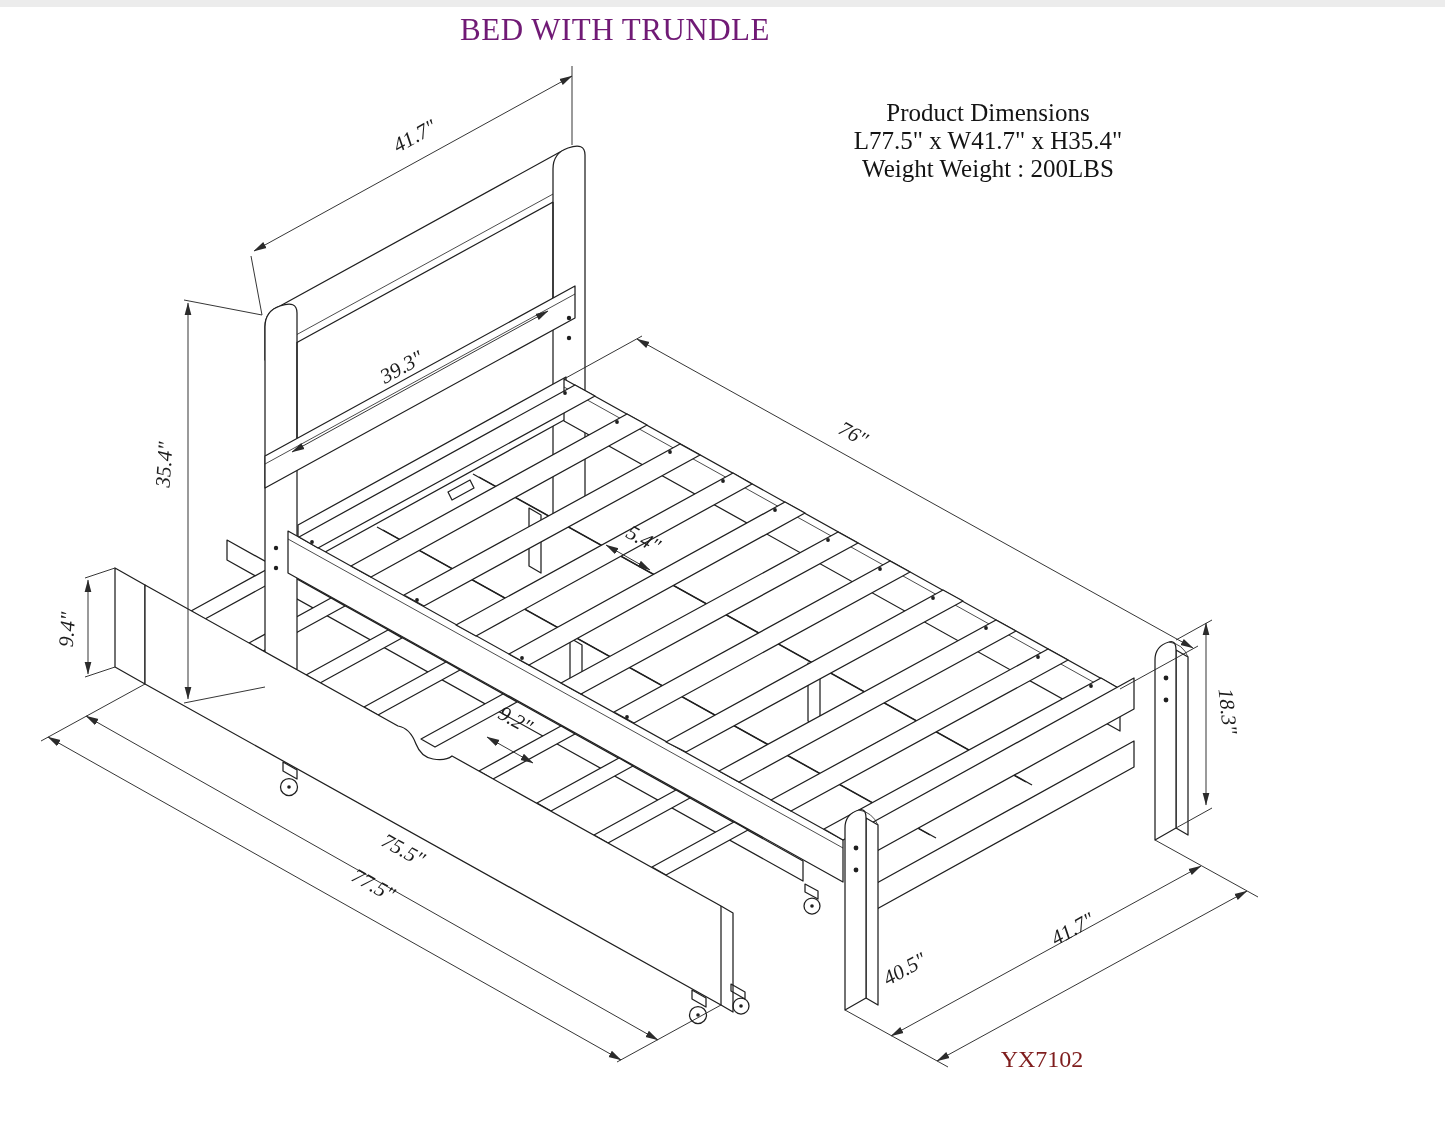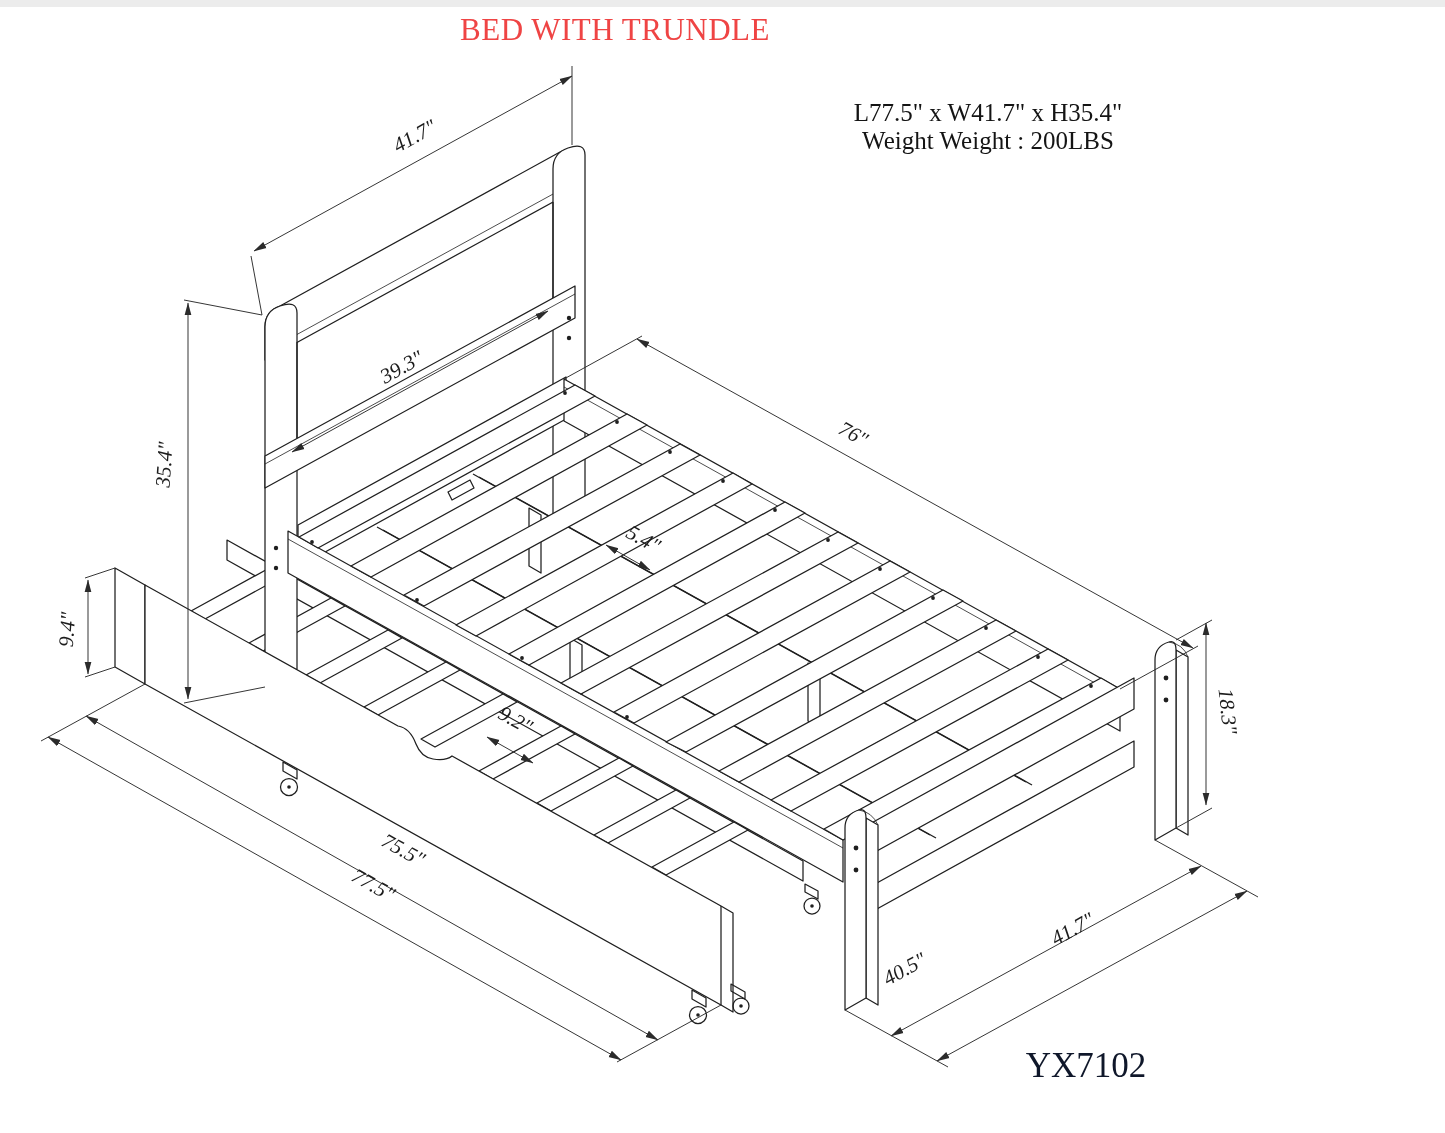--- a/index.html
+++ b/index.html
@@ -1,40 +1,41 @@
 <!DOCTYPE html>
 <html><head>
 <meta charset="utf-8">
 <style>
   html,body{margin:0;padding:0;background:#fff;}
   .page{position:relative;width:1445px;height:1133px;background:#ffffff;overflow:hidden;
         font-family:"Liberation Serif", serif;color:#111;}
   .top-strip{position:absolute;left:0;top:0;width:1445px;height:7px;background:#ececec;}
   .title{position:absolute;left:615px;top:12px;transform:translateX(-50%);
-         font-size:31px;letter-spacing:.5px;white-space:nowrap;color:#ef4444;}
+         font-size:31px;letter-spacing:.5px;white-space:nowrap;color:#701a75;}
   .prodinfo{position:absolute;left:988px;top:99px;transform:translateX(-50%);
             text-align:center;font-size:25px;line-height:28px;color:#141414;white-space:nowrap;}
   .model{position:absolute;left:1042px;top:1046px;transform:translateX(-50%);
-         font-size:35px;color:#0f172a;margin-left:44px;}
+         font-size:24px;color:#7f1d1d;}
   svg text.dim{font-family:"Liberation Serif", serif;font-style:italic;font-size:21px;fill:#1c1c1c;}
   svg .st{stroke:#1f1f1f;stroke-width:1.25;fill:none;stroke-linejoin:round;}
   svg .stf{stroke:#1f1f1f;stroke-width:1.25;fill:#ffffff;stroke-linejoin:round;}
   svg .thin{stroke:#1f1f1f;stroke-width:.8;fill:none;}
   svg .dimln{stroke:#2b2b2b;stroke-width:.95;fill:none;}
   svg .dot{fill:#1f1f1f;stroke:none;}
 </style>
 </head>
 <body>
 
 <div class="page">
   <div class="top-strip"></div>
 
   <div class="title">BED WITH TRUNDLE</div>
 
   <div class="prodinfo">
+    <div>Product Dimensions</div>
     <div>L77.5" x W41.7" x H35.4"</div>
     <div>Weight Weight : 200LBS</div>
   </div>
 
   <div class="model">YX7102</div>
 
   <svg width="1445" height="1133" viewBox="0 0 1445 1133">
     <defs>
       <marker id="arw" viewBox="0 0 12 8" refX="11.5" refY="4" markerWidth="13" markerHeight="9" orient="auto-start-reverse" markerUnits="userSpaceOnUse">
         <path d="M12,4 L0,0.8 L0,7.2 Z" fill="#2b2b2b"></path>

